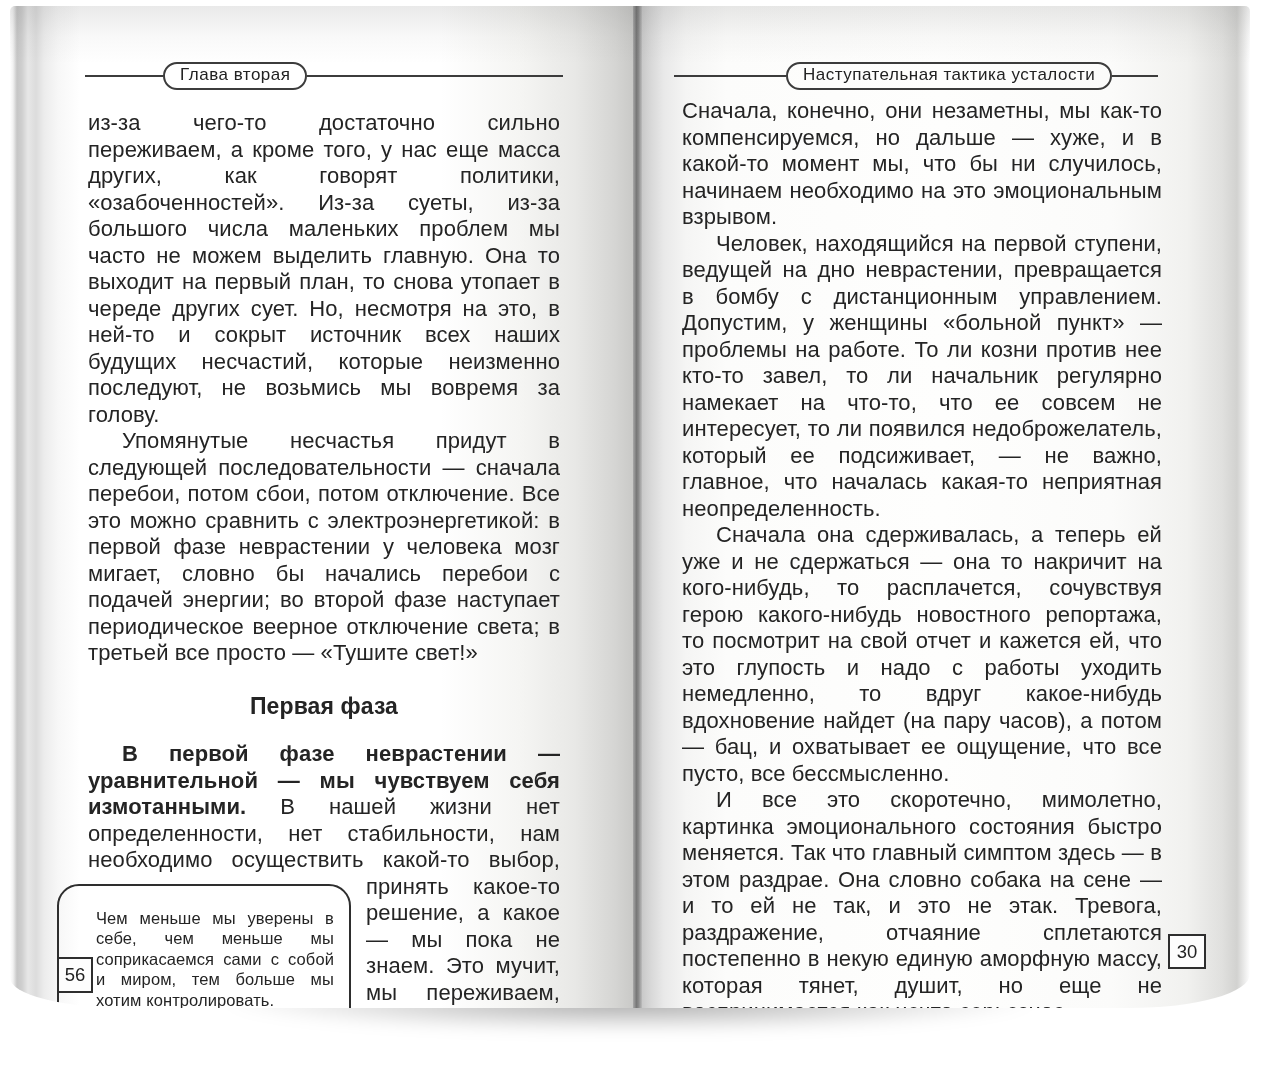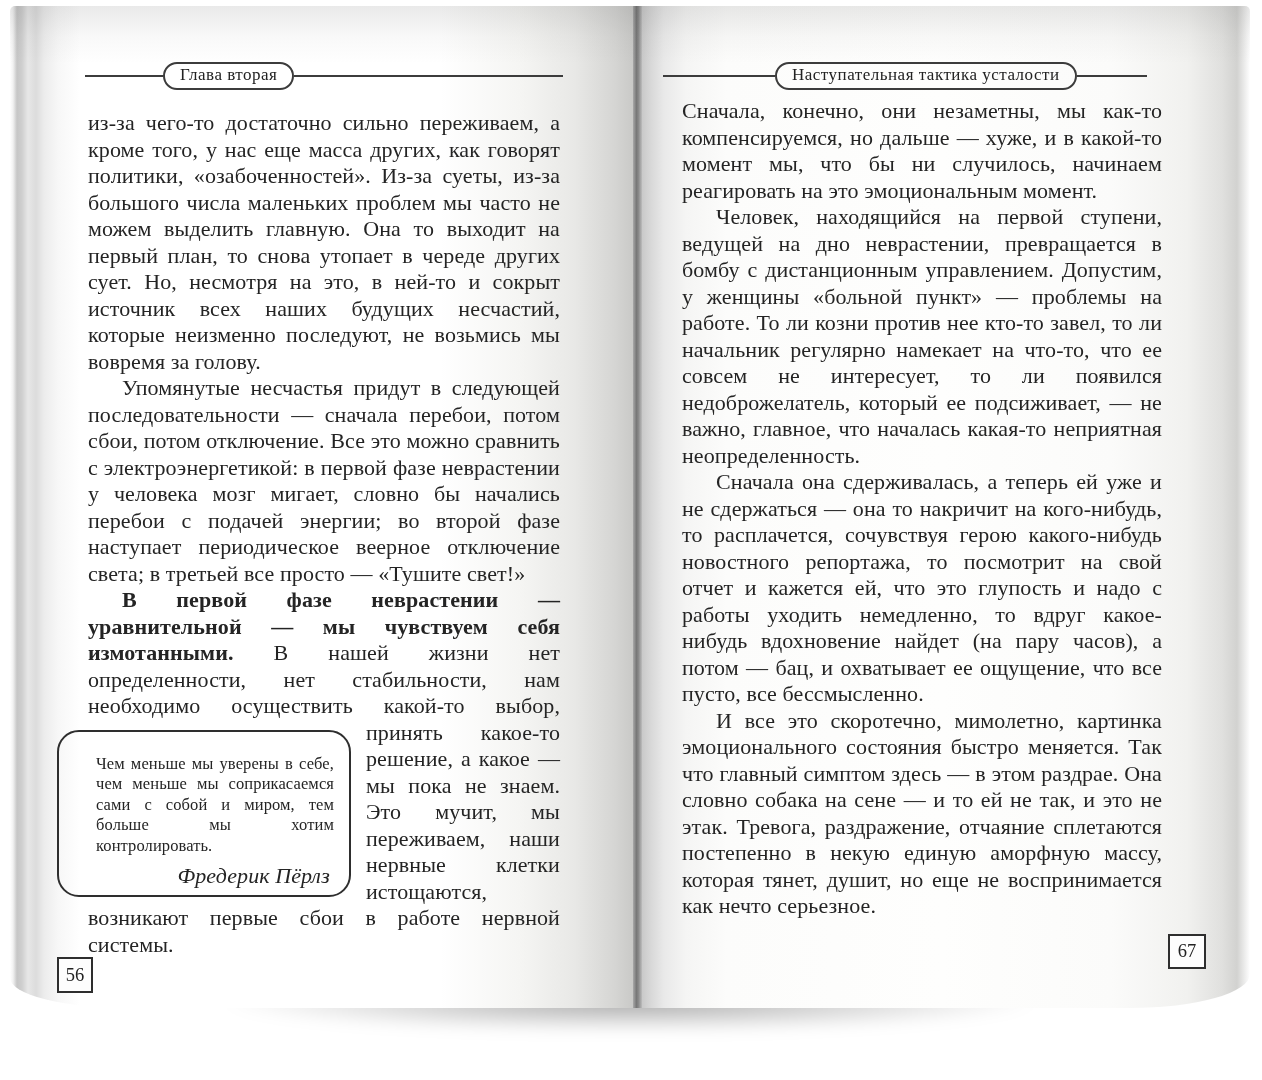--- a/index.html
+++ b/index.html
@@ -1,17 +1,17 @@
 <!DOCTYPE html>
 <html lang="ru"><head>
 <meta charset="utf-8">
 <style>
   html,body{margin:0;padding:0;background:#ffffff;}
   .scene{position:relative;width:1262px;height:1080px;overflow:hidden;background:#ffffff;
-         font-family:Liberation Serif, serif;color:#242424;}
+         font-family:Liberation Sans, sans-serif;color:#242424;}
   
   .book-shadow{position:absolute;left:60px;top:972px;width:1140px;height:86px;border-radius:50%;
                background:radial-gradient(ellipse 50% 50% at 50% 35%,rgba(0,0,0,0.33),rgba(0,0,0,0.12) 45%,rgba(0,0,0,0) 72%);
                filter:blur(7px);z-index:0;}
   .book{position:absolute;left:10px;top:6px;width:1240px;height:1002px;display:flex;z-index:1;
         border-radius:5px 5px 120px 120px / 5px 5px 34px 30px;overflow:hidden;}
   .book::before{content:"";position:absolute;left:0;top:0;right:0;height:58px;z-index:5;pointer-events:none;
         background:linear-gradient(to bottom,rgba(40,40,40,0.10),rgba(40,40,40,0.03) 30px,rgba(0,0,0,0) 58px);}
   .page{position:relative;height:100%;}
   .page-left{width:623px;
@@ -24,21 +24,21 @@
     background:linear-gradient(to right,
       #c9c9c9 0px,#d8d8d8 9px,#e9e9e9 22px,#f5f5f4 44px,#fcfcfb 85px,
       #fefefd 300px,#fbfbfa 470px,#f1f1ef 545px,#e0e0de 580px,#d2d2d0 595px,#ffffff 608px);}
 
   
   .band{position:absolute;display:flex;align-items:center;z-index:6;}
   .band-line{height:2px;background:#3c3c3c;}
   .band-pill{border:2px solid #3c3c3c;border-radius:999px;padding:1px 15px 3px;white-space:nowrap;
              font-size:17px;letter-spacing:0.5px;color:#222;background:transparent;}
   .band-left{left:75px;top:56px;width:478px;}
-  .band-right{left:21px;top:56px;width:484px;}
+  .band-right{left:32px;top:56px;width:484px;}
   .seg-a{width:78px;} .seg-b{flex:1;}
   .band-right .seg-a{width:112px;} 
 
   
   .textcol{position:absolute;z-index:6;text-align:justify;font-size:22px;line-height:26.5px;letter-spacing:0.1px;}
   .textcol-left{left:78px;top:104px;width:472px;}
   .textcol-right{left:40px;top:92px;width:480px;}
   .para{margin:0;}
   .indent{text-indent:34px;}
   .sec-heading{font-weight:bold;text-align:center;font-size:23px;margin:26px 0 22px;}
@@ -67,40 +67,41 @@
       <div class="band band-left">
         <div class="band-line seg-a"></div>
         <div class="band-pill">Глава вторая</div>
         <div class="band-line seg-b"></div>
       </div>
 
       <div class="textcol textcol-left">
         <p class="para">из-за чего-то достаточно сильно переживаем, а кроме того, у нас еще масса других, как говорят политики, «озабоченностей». Из-за суеты, из-за большого числа маленьких проблем мы часто не можем выделить главную. Она то выходит на первый план, то снова утопает в череде других сует. Но, несмотря на это, в ней-то и сокрыт источник всех наших будущих несчастий, которые неизменно последуют, не возьмись мы вовремя за голову.</p>
         <p class="para indent">Упомянутые несчастья придут в следующей последовательности — сначала перебои, потом сбои, потом отключение. Все это можно сравнить с электроэнергетикой: в первой фазе неврастении у человека мозг мигает, словно бы начались перебои с подачей энергии; во второй фазе наступает периодическое веерное отключение света; в третьей все просто — «Тушите свет!»</p>
 
+        <h2 class="sec-heading">Первая фаза</h2>
 
         <p class="para indent"><b>В первой фазе неврастении — уравнительной — мы чувствуем себя измотанными.</b><span> В нашей жизни нет определенности, нет стабильности, нам необходимо осуществить какой-то выбор, принять какое-то </span><span class="quotebox"><span>Чем меньше мы уверены в себе, чем меньше мы соприкасаемся сами с собой и миром, тем больше мы хотим контролировать.</span><span class="quote-author">Фредерик Пёрлз</span></span><span>решение, а какое — мы пока не знаем. Это мучит, мы переживаем, наши нервные клетки истощаются, возникают первые сбои в работе нервной системы.</span></p>
       </div>
 
       <div class="pagenum pn-left">56</div>
     </div>
 
     <div class="spine"></div>
 
     <div class="page page-right">
       <div class="band band-right">
         <div class="band-line seg-a"></div>
         <div class="band-pill">Наступательная тактика усталости</div>
         <div class="band-line seg-b"></div>
       </div>
 
       <div class="textcol textcol-right">
-        <p class="para">Сначала, конечно, они незаметны, мы как-то компенсируемся, но дальше — хуже, и в какой-то момент мы, что бы ни случилось, начинаем реагировать на это эмоциональным момент.</p>
+        <p class="para">Сначала, конечно, они незаметны, мы как-то компенсируемся, но дальше — хуже, и в какой-то момент мы, что бы ни случилось, начинаем необходимо на это эмоциональным взрывом.</p>
         <p class="para indent">Человек, находящийся на первой ступени, ведущей на дно неврастении, превращается в бомбу с дистанционным управлением. Допустим, у женщины «больной пункт» — проблемы на работе. То ли козни против нее кто-то завел, то ли начальник регулярно намекает на что-то, что ее совсем не интересует, то ли появился недоброжелатель, который ее подсиживает, — не важно, главное, что началась какая-то неприятная неопределенность.</p>
         <p class="para indent">Сначала она сдерживалась, а теперь ей уже и не сдержаться — она то накричит на кого-нибудь, то расплачется, сочувствуя герою какого-нибудь новостного репортажа, то посмотрит на свой отчет и кажется ей, что это глупость и надо с работы уходить немедленно, то вдруг какое-нибудь вдохновение найдет (на пару часов), а потом — бац, и охватывает ее ощущение, что все пусто, все бессмысленно.</p>
         <p class="para indent">И все это скоротечно, мимолетно, картинка эмоционального состояния быстро меняется. Так что главный симптом здесь — в этом раздрае. Она словно собака на сене — и то ей не так, и это не этак. Тревога, раздражение, отчаяние сплетаются постепенно в некую единую аморфную массу, которая тянет, душит, но еще не воспринимается как нечто серьезное.</p>
       </div>
 
-      <div class="pagenum pn-right">67</div>
+      <div class="pagenum pn-right">30</div>
     </div>
 
   </div>
 </div>
 
 </body></html>

